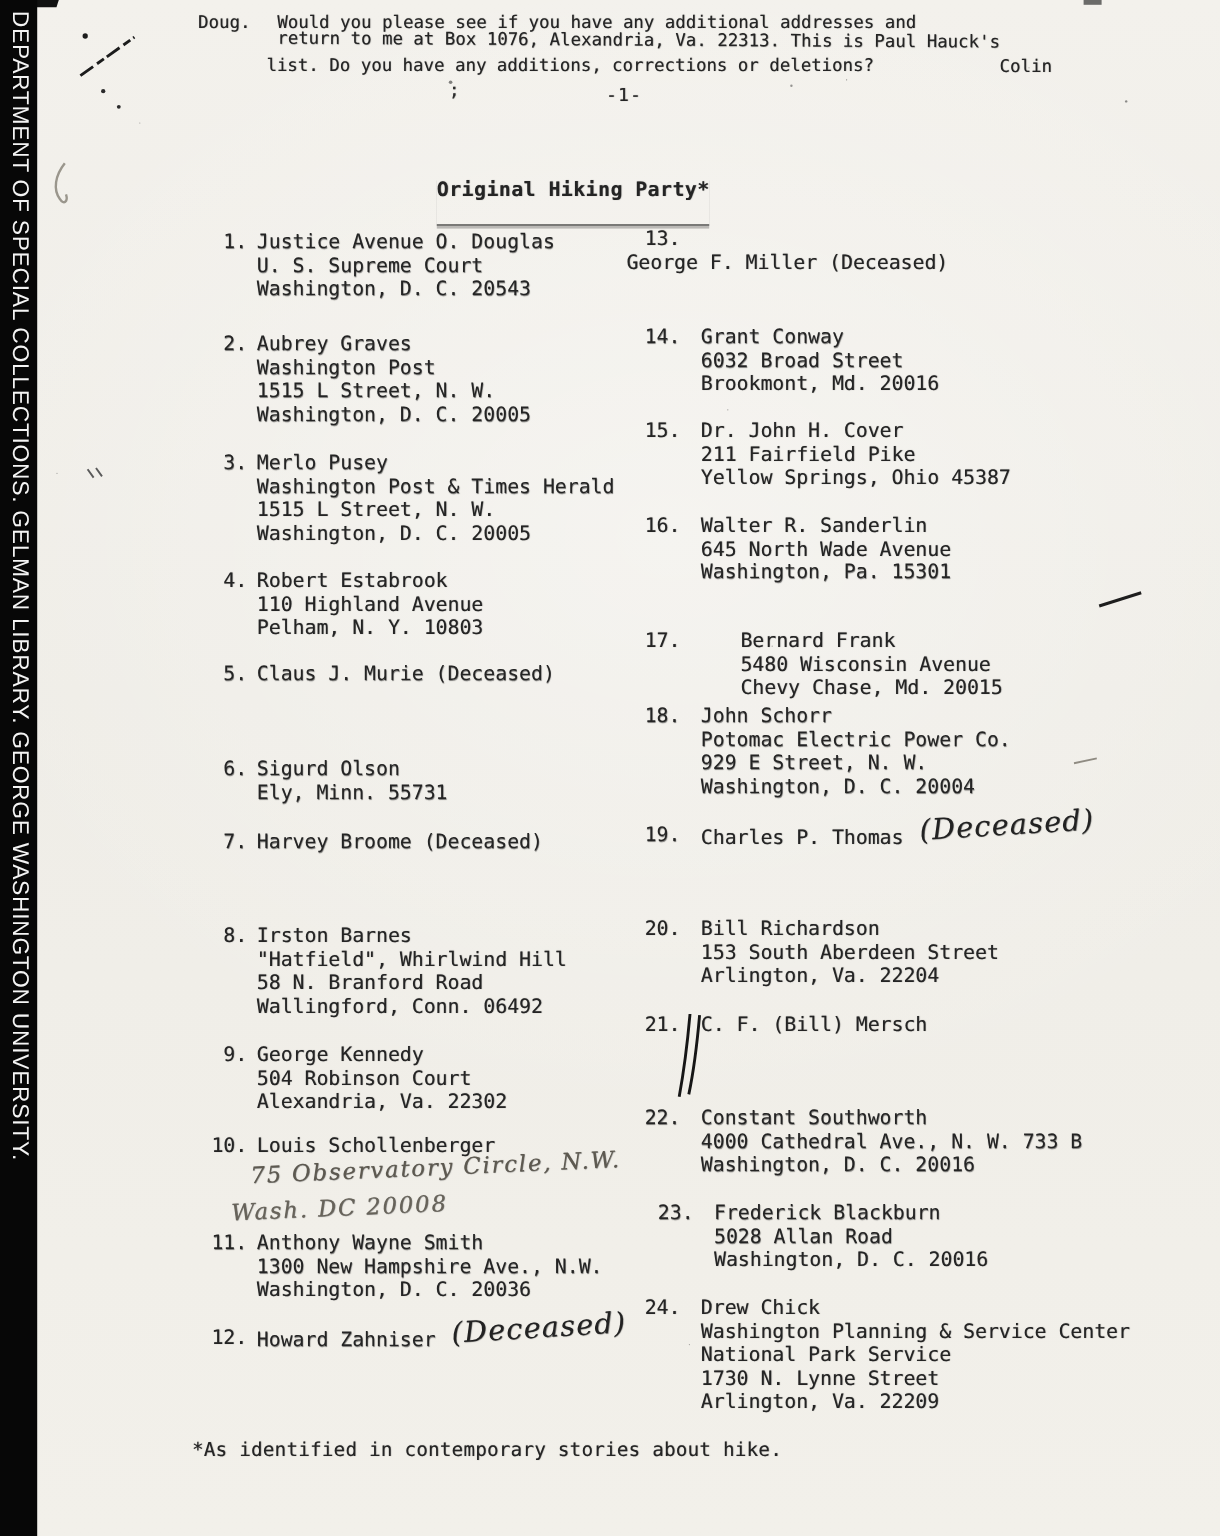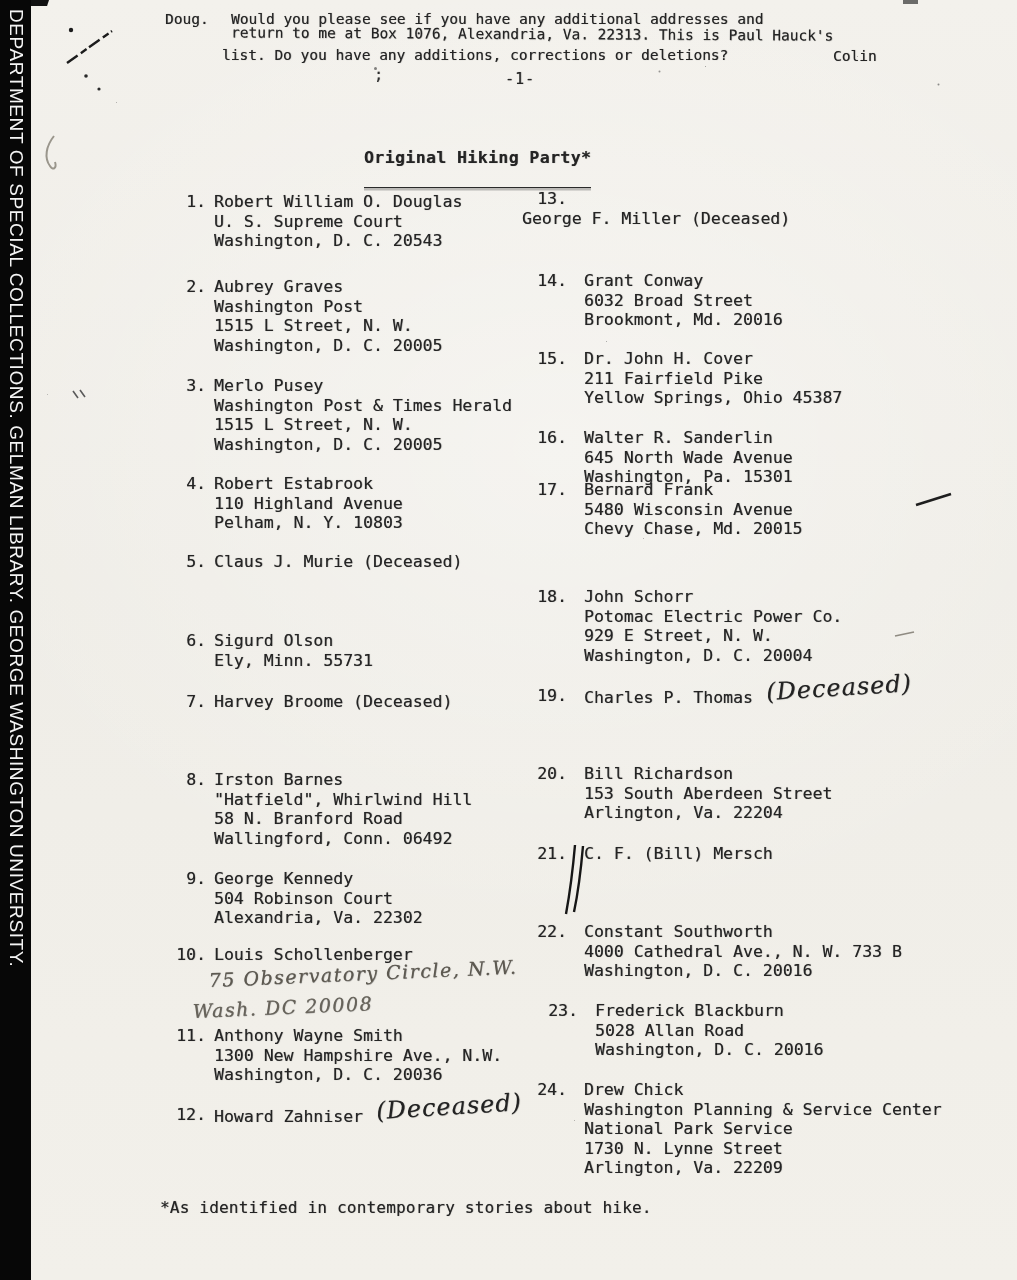--- a/index.html
+++ b/index.html
@@ -94,21 +94,21 @@
 
   <span class="abs tw stray" style="left:374px; top:66px;">;</span>
   <span class="abs tw pageno" style="left:505px; top:70px;">-1-</span>
 
   <span class="abs tw title" style="left:364px; top:148px;">Original Hiking Party*</span>
 
   <div id="col-left">
       <div class="entry tw col-left" style="left: 150px; top: 192px;">
         <span class="num">1.</span>
         <div class="lines">
-          <div>Robert William O. Douglas</div>
+          <div>Justice Avenue O. Douglas</div>
           <div>U. S. Supreme Court</div>
           <div>Washington, D. C. 20543</div>
         </div>
       </div>
       <div class="entry tw col-left" style="left: 150px; top: 277px;">
         <span class="num">2.</span>
         <div class="lines">
           <div>Aubrey Graves</div>
           <div>Washington Post</div>
           <div>1515 L Street, N. W.</div>
@@ -215,21 +215,21 @@
         </div>
       </div>
       <div class="entry tw col-right" style="left: 505px; top: 428px;">
         <span class="num">16.</span>
         <div class="lines">
           <div>Walter R. Sanderlin</div>
           <div>645 North Wade Avenue</div>
           <div>Washington, Pa. 15301</div>
         </div>
       </div>
-      <div class="entry tw col-right" style="left: 505px; top: 480px;">
+      <div class="entry tw col-right" style="left: 505px; top: 524px; gap: 33px;">
         <span class="num">17.</span>
         <div class="lines">
           <div>Bernard Frank</div>
           <div>5480 Wisconsin Avenue</div>
           <div>Chevy Chase, Md. 20015</div>
         </div>
       </div>
       <div class="entry tw col-right" style="left: 505px; top: 587px;">
         <span class="num">18.</span>
         <div class="lines">

